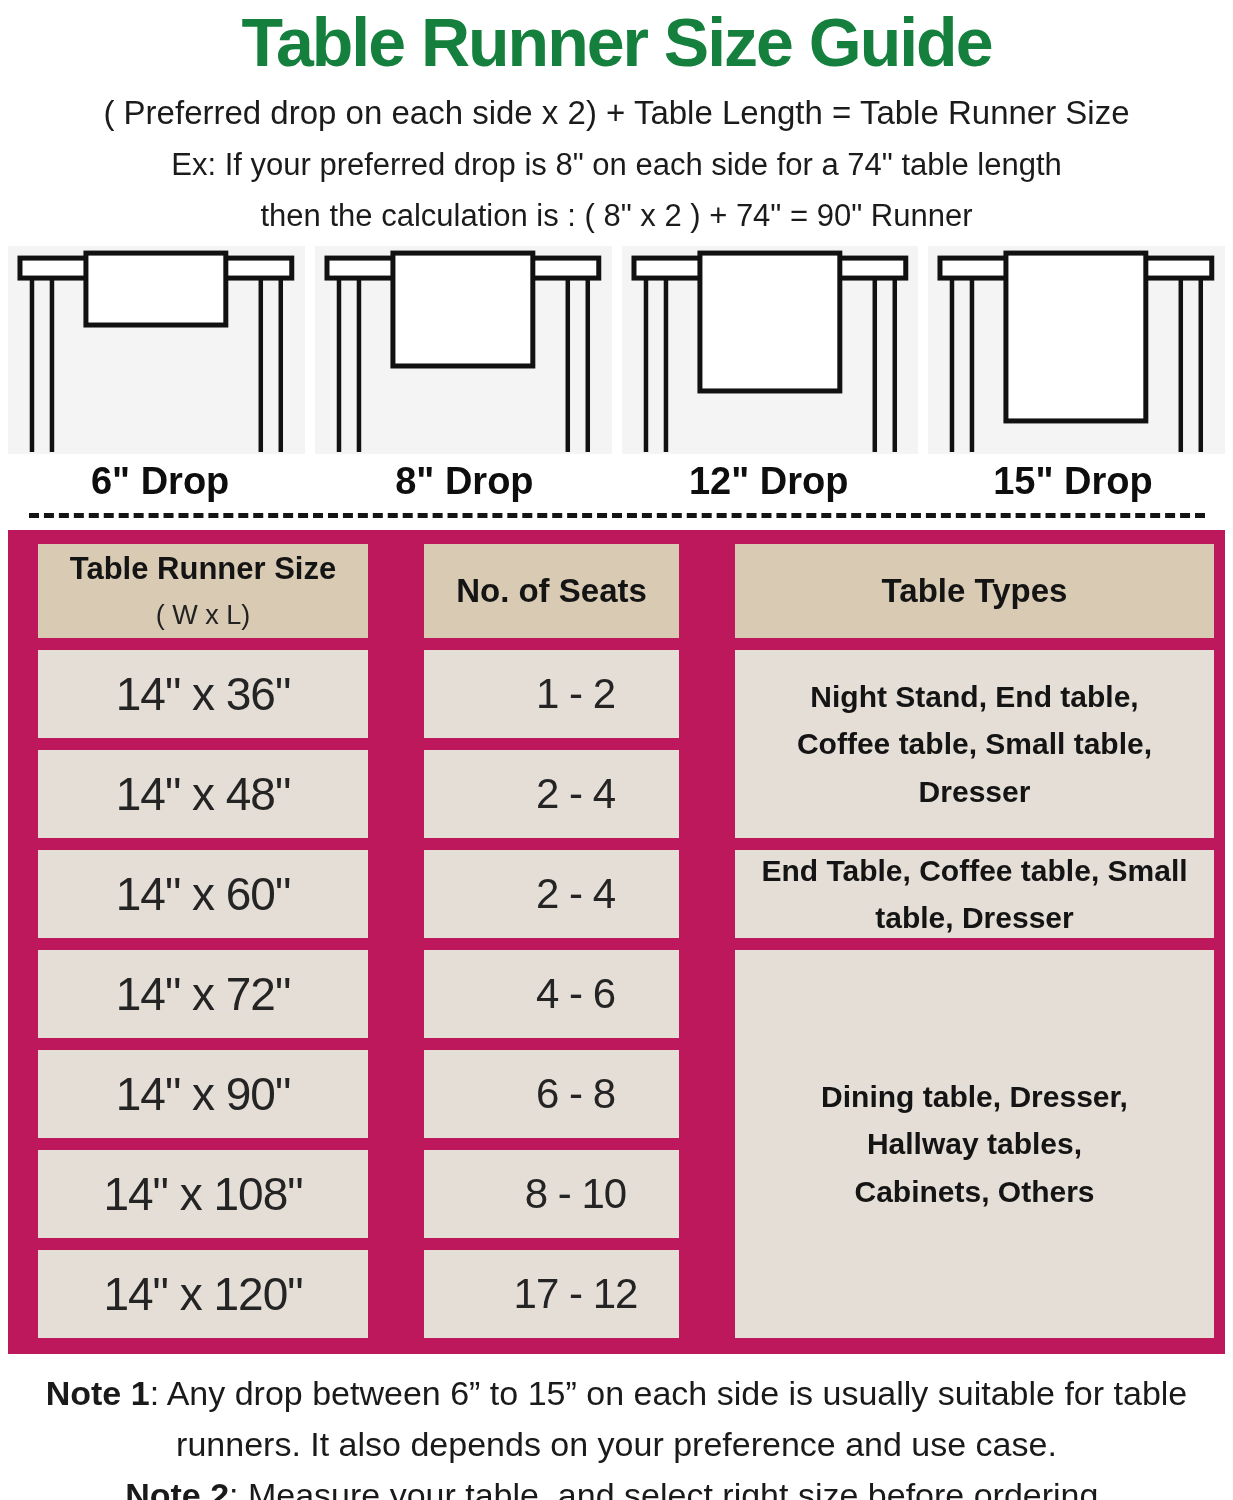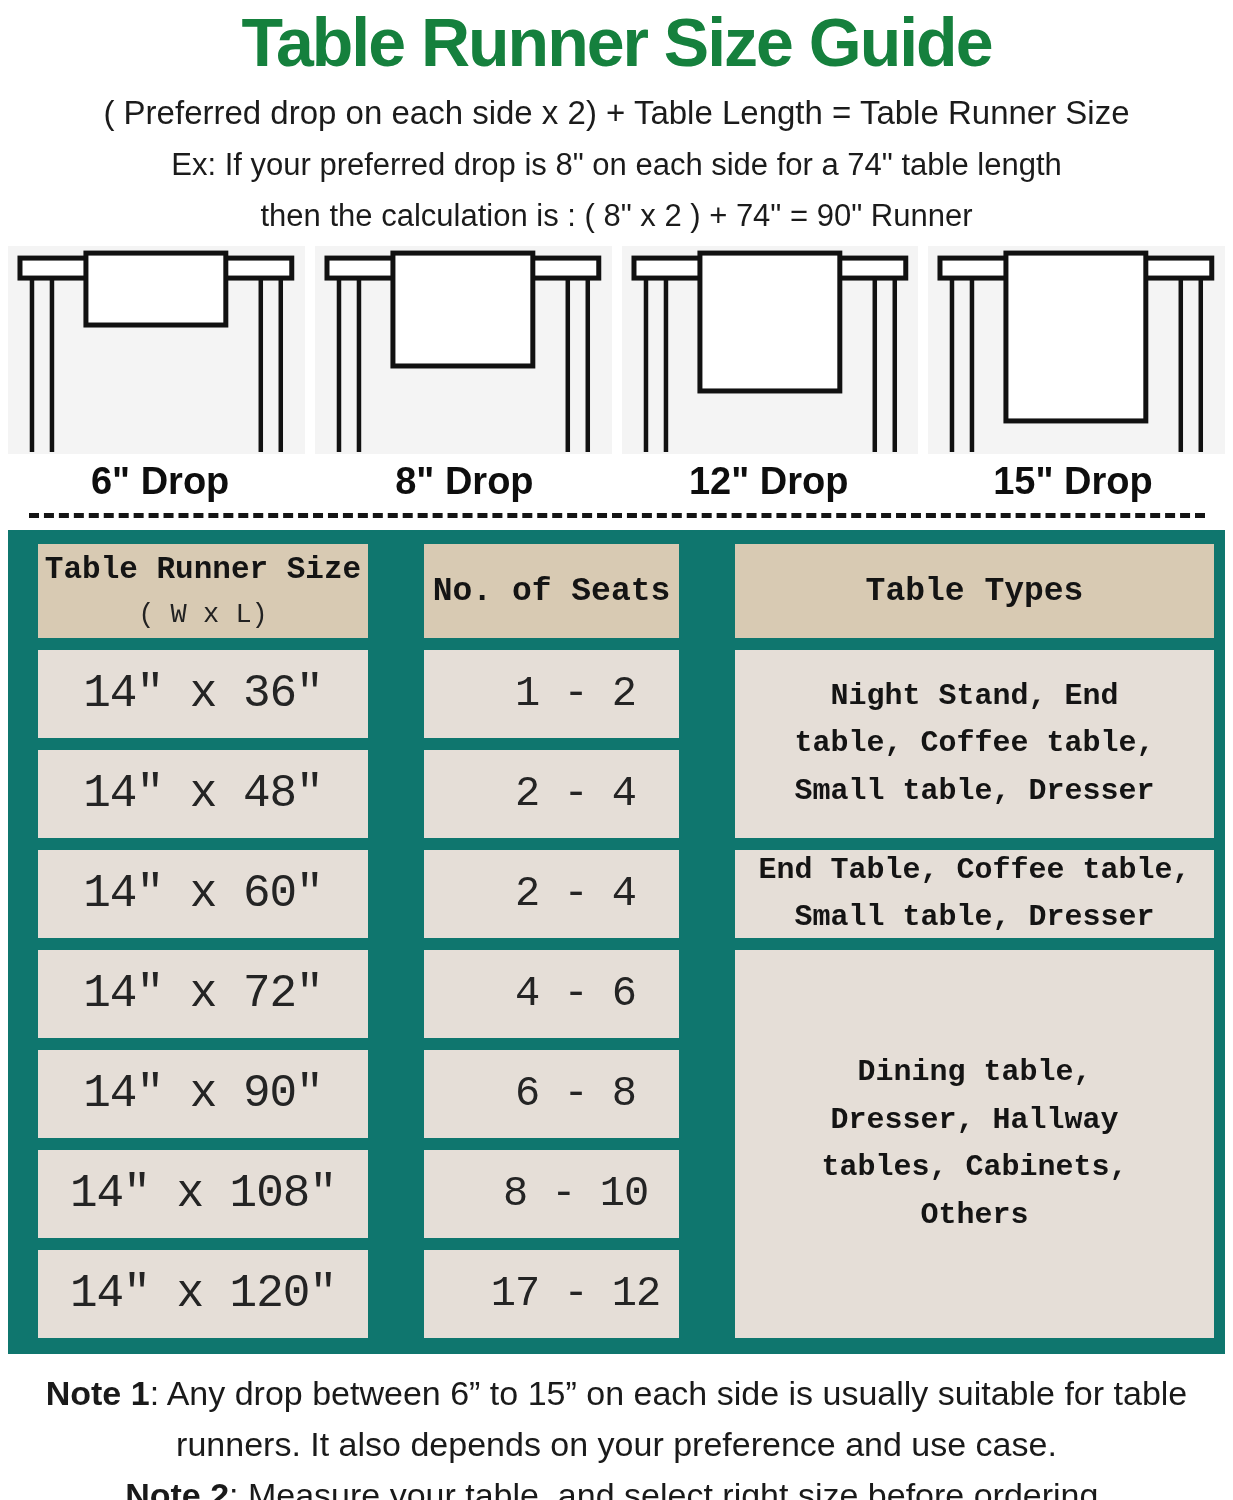--- a/index.html
+++ b/index.html
@@ -34,27 +34,26 @@
     font-size: 38px; font-weight: bold; color: #0e0e0e;
   }
   .dash-divider {
     width: 1176px; margin: 10px auto 0 auto;
     border-top: 5px dashed #141414; height: 0;
   }
 
   
   .size-table {
     width: 1217px; margin: 12px auto 0 auto;
-    background: #0f766e;
+    background: #be185d;
     padding: 14px 0 16px 30px;
     display: grid;
     grid-template-columns: 330px 255px 479px;
     grid-template-rows: 94px repeat(7, 88px);
     gap: 12px 56px;
-    font-family: Liberation Mono, monospace;
   }
   .th {
     background: #d8cab3;
     display: flex; flex-direction: column;
     align-items: center; justify-content: center;
     text-align: center;
   }
   .th-main { font-size: 31px; font-weight: bold; color: #141414; }
   .th-sub  { font-size: 27px; font-weight: normal; color: #222; margin-top: 13px; }
   .th-big  { font-size: 33px; font-weight: bold; color: #141414; }

